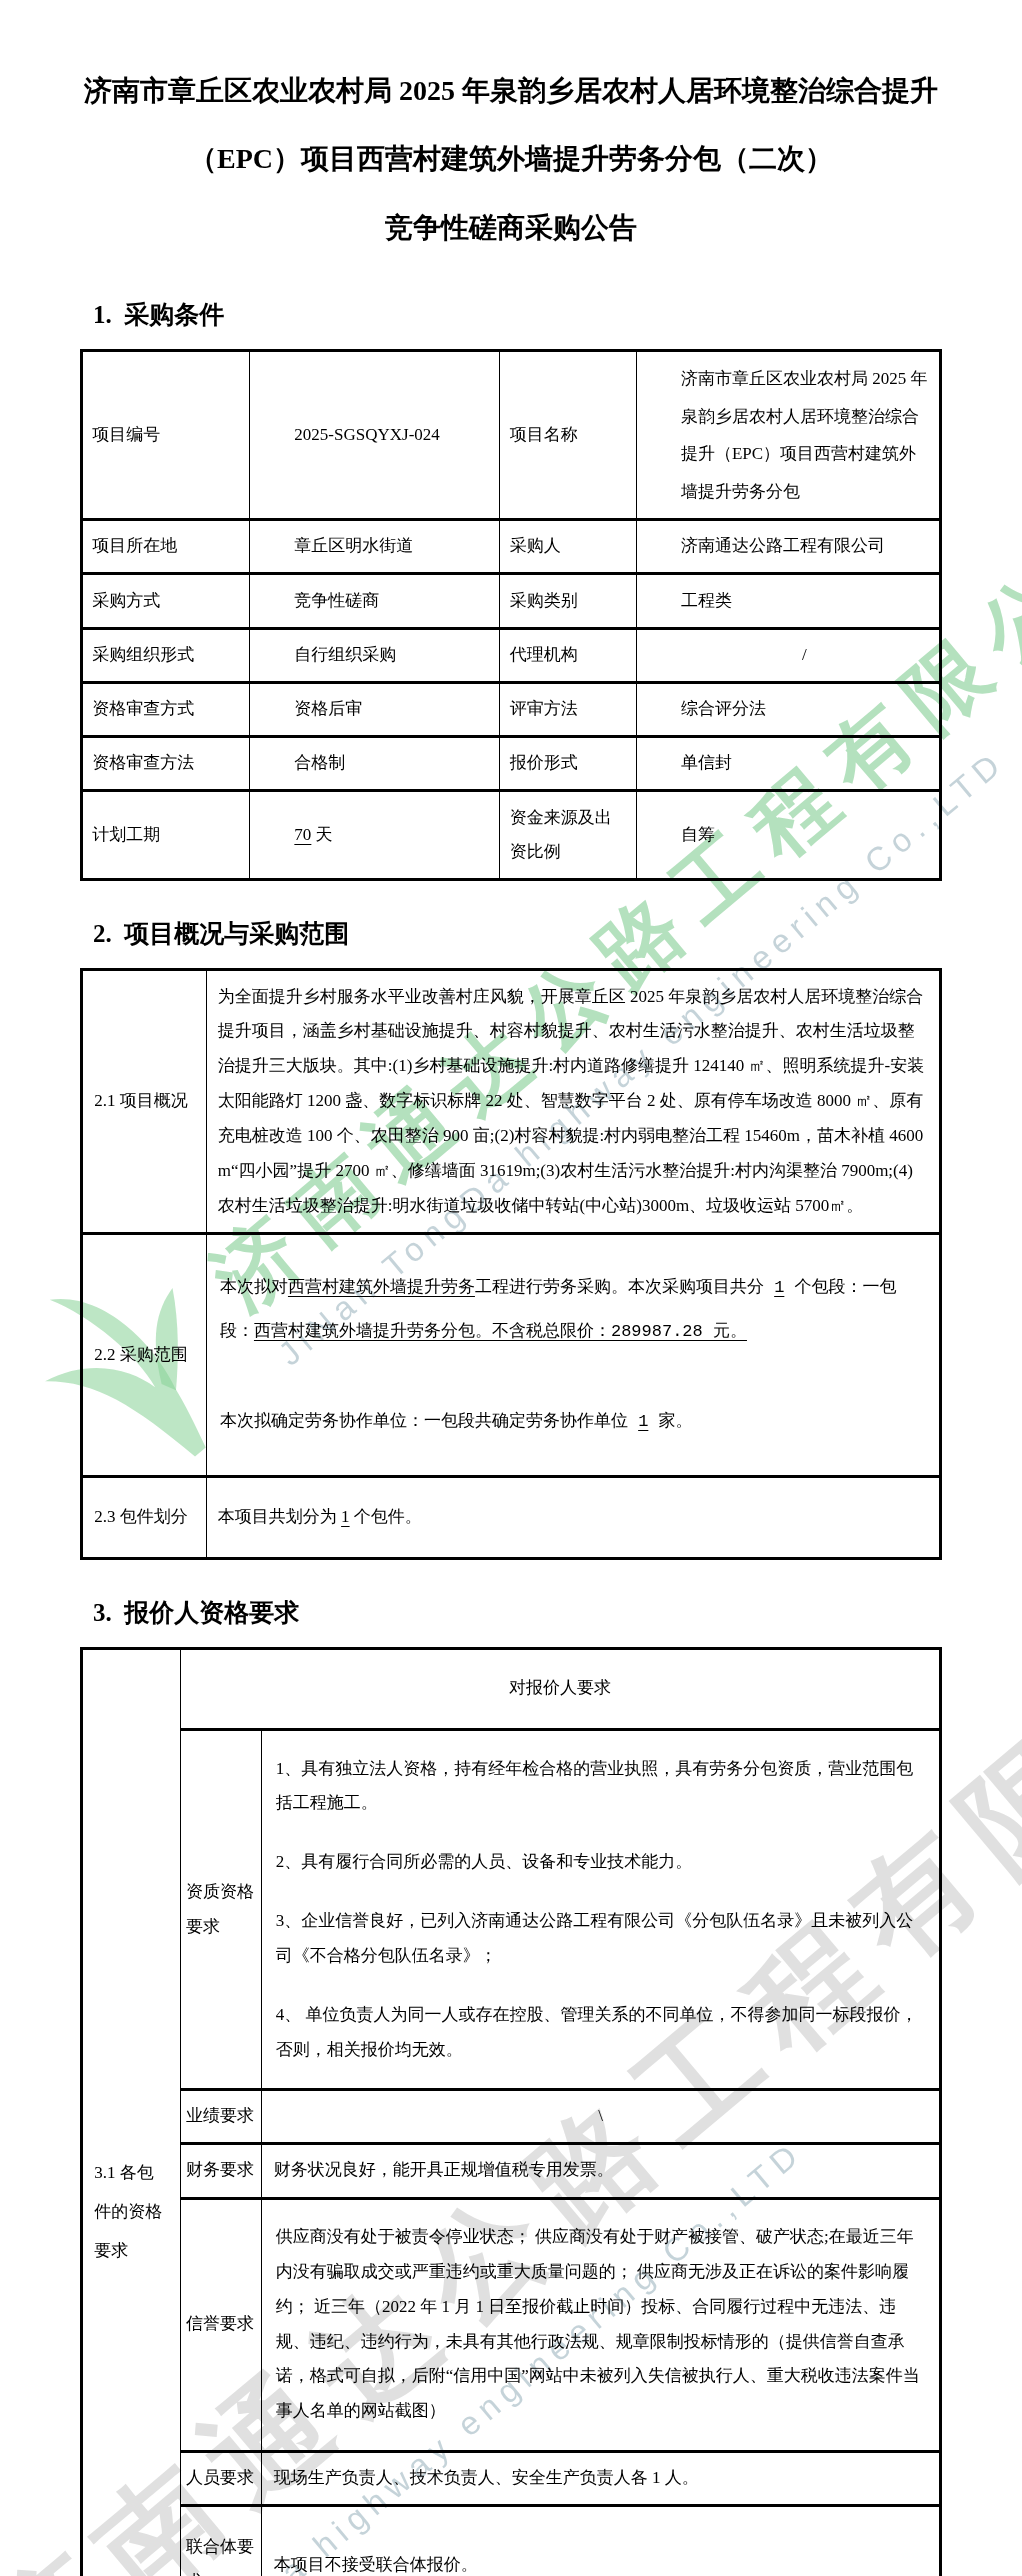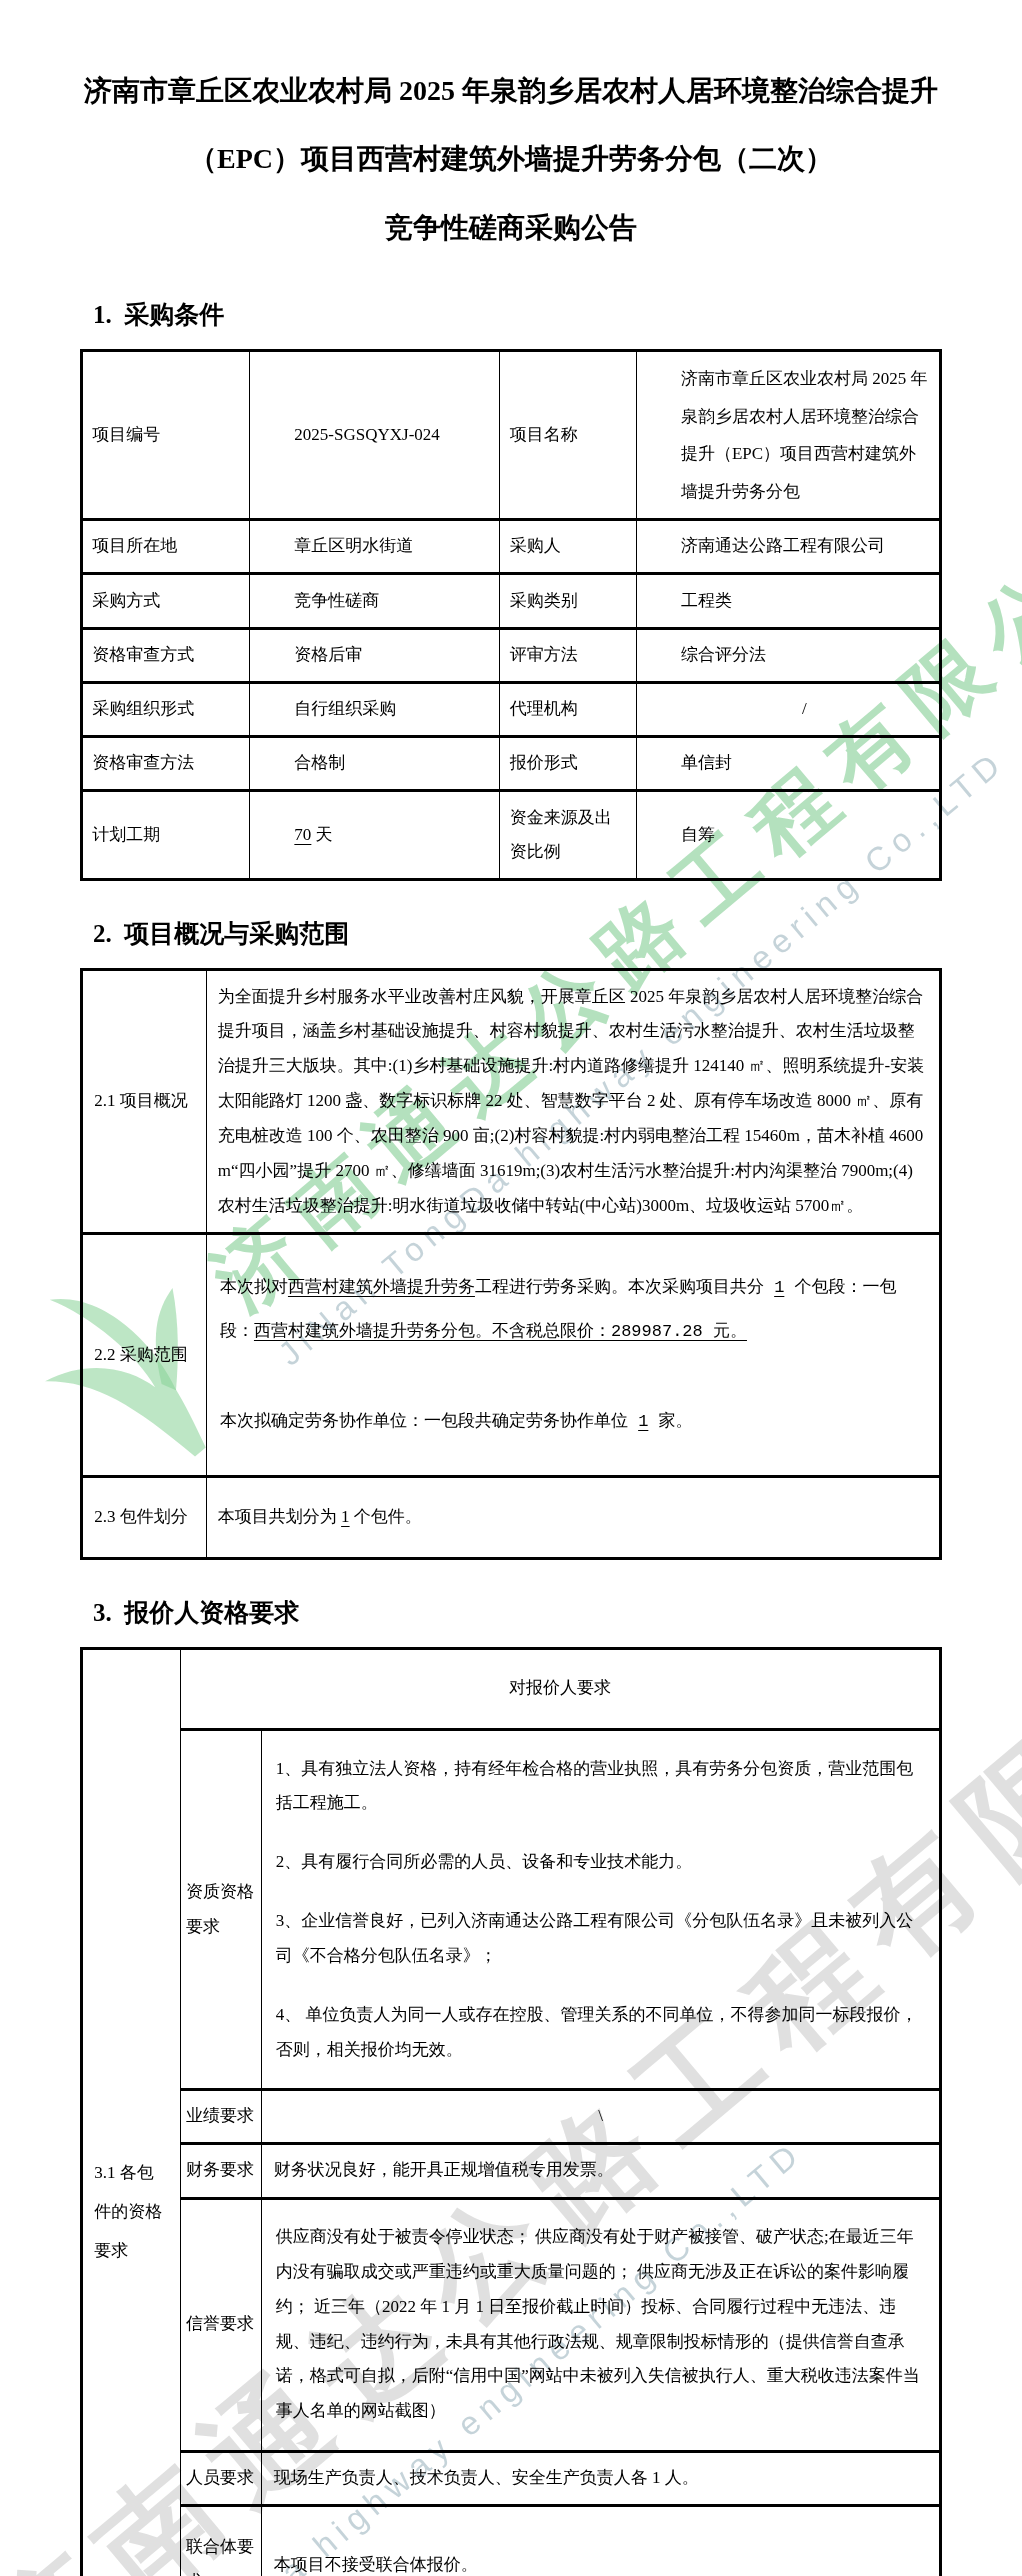--- a/index.html
+++ b/index.html
@@ -108,30 +108,30 @@
       <td class="lab">采购人</td>
       <td>济南通达公路工程有限公司</td>
     </tr>
     <tr>
       <td class="lab">采购方式</td>
       <td>竞争性磋商</td>
       <td class="lab">采购类别</td>
       <td>工程类</td>
     </tr>
     <tr>
+      <td class="lab">采购组织形式</td>
+      <td>自行组织采购</td>
+      <td class="lab">代理机构</td>
+      <td class="slash-cell">/</td>
+    </tr>
+    <tr>
       <td class="lab">资格审查方式</td>
       <td>资格后审</td>
       <td class="lab">评审方法</td>
       <td>综合评分法</td>
-    </tr>
-    <tr>
-      <td class="lab">采购组织形式</td>
-      <td>自行组织采购</td>
-      <td class="lab">代理机构</td>
-      <td class="slash-cell">/</td>
     </tr>
     <tr>
       <td class="lab">资格审查方法</td>
       <td>合格制</td>
       <td class="lab">报价形式</td>
       <td>单信封</td>
     </tr>
     <tr>
       <td class="lab">计划工期</td>
       <td><u>70</u><span> 天</span></td>

